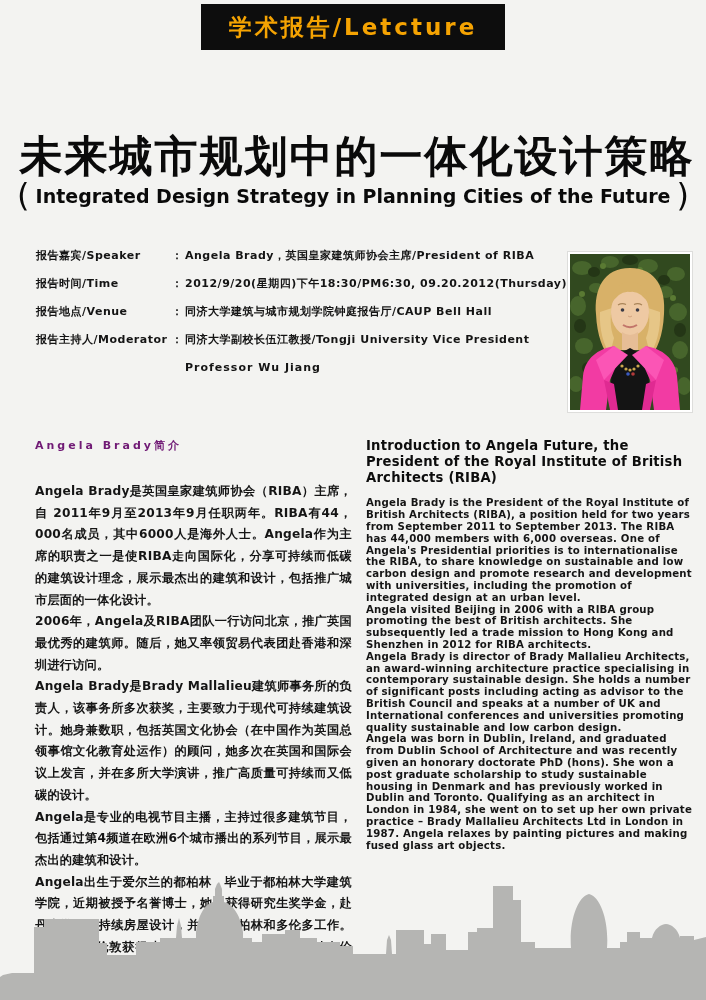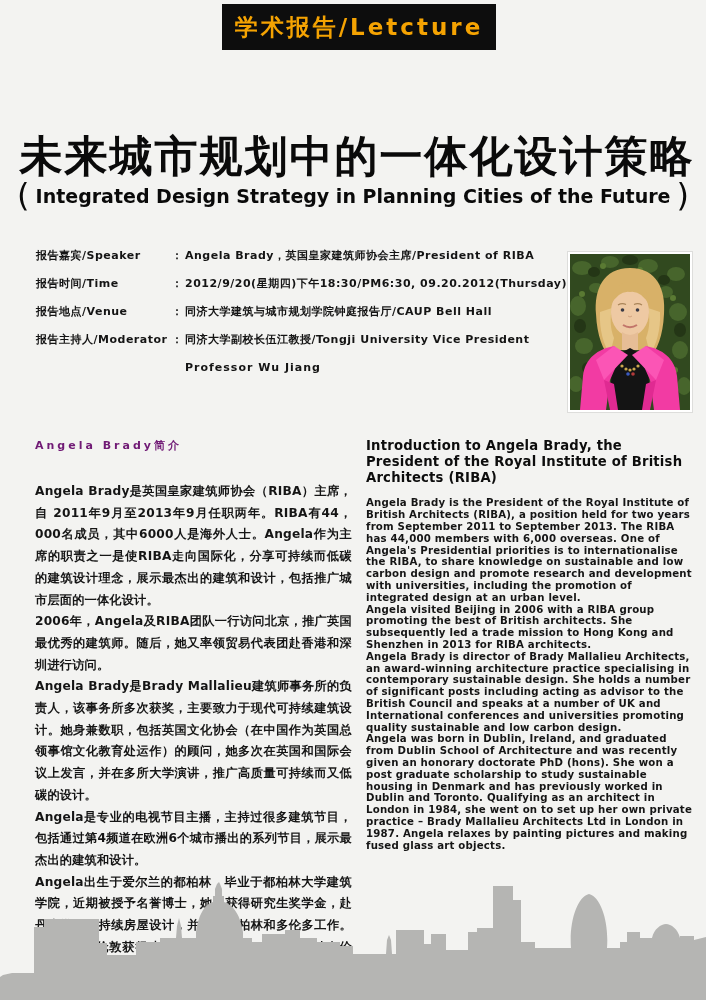--- a/index.html
+++ b/index.html
@@ -5,22 +5,22 @@
   * { margin:0; padding:0; box-sizing:border-box; }
   html,body { background:#e8e8e6; }
   .page {
     position:relative; width:706px; height:1000px; margin:0 auto;
     background:#f3f3f1; overflow:hidden; color:#111;
     font-family:"DejaVu Sans","Liberation Sans",sans-serif;
   }
   
   .banner {
     position:absolute; top:4px; left:50%; transform:translateX(-50%);
-    width:274px; height:46px; background:#0d0d0d;
-    display:flex; align-items:center; justify-content:center;margin-left:6px;
+    width:304px; height:46px; background:#0d0d0d;
+    display:flex; align-items:center; justify-content:center;
   }
   .banner-text {
     color:#f5a302; font-size:23px; font-weight:bold; letter-spacing:3px;
     white-space:nowrap;
   }
   
   .title {
     position:absolute; top:128px; left:4px; width:100%; text-align:center;
     font-size:43px; font-weight:900; letter-spacing:2px; color:#0a0a0a;
     white-space:nowrap;
@@ -188,24 +188,24 @@
       <div class="left-heading">Angela Brady简介</div>
       <div class="left-body">
         <p>Angela Brady是英国皇家建筑师协会（RIBA）主席，自 2011年9月至2013年9月任职两年。RIBA有44，000名成员，其中6000人是海外人士。Angela作为主席的职责之一是使RIBA走向国际化，分享可持续而低碳的建筑设计理念，展示最杰出的建筑和设计，包括推广城市层面的一体化设计。</p>
         <p>2006年，Angela及RIBA团队一行访问北京，推广英国最优秀的建筑师。随后，她又率领贸易代表团赴香港和深圳进行访问。</p>
         <p>Angela Brady是Brady Mallalieu建筑师事务所的负责人，该事务所多次获奖，主要致力于现代可持续建筑设计。她身兼数职，包括英国文化协会（在中国作为英国总领事馆文化教育处运作）的顾问，她多次在英国和国际会议上发言，并在多所大学演讲，推广高质量可持续而又低碳的设计。</p>
         <p>Angela是专业的电视节目主播，主持过很多建筑节目，包括通过第4频道在欧洲6个城市播出的系列节目，展示最杰出的建筑和设计。</p>
         <p>Angela出生于爱尔兰的都柏林，毕业于都柏林大学建筑学院，近期被授予名誉博士，她曾获得研究生奖学金，赴丹麦学习可持续房屋设计，并曾在都柏林和多伦多工作。1984年在伦敦获得建筑师资格之后，1987年，她在伦敦开设了自己的私人事务所—Brady Mallalieu建筑师事务所有限公司。在业余时间，Angela喜欢绘画和制作玻璃艺术品.</p>
       </div>
     </div>
     <div class="col-right">
-      <div class="right-heading">Introduction to Angela Brady, the President of the Royal Institute of British Architects (RIBA)</div>
+      <div class="right-heading">Introduction to Angela Future, the President of the Royal Institute of British Architects (RIBA)</div>
       <div class="right-body">
         <p>Angela Brady is the President of the Royal Institute of British Architects (RIBA), a position held for two years from September 2011 to September 2013.  The RIBA has 44,000 members with 6,000 overseas.  One of Angela's Presidential priorities is to internationalise the RIBA, to share knowledge on sustainable and low carbon design and promote research and development with universities, including the promotion of integrated design at an urban level.</p>
-        <p>Angela visited Beijing in 2006 with a RIBA group promoting the best of British architects. She subsequently led a trade mission to Hong Kong and Shenzhen in 2013 for RIBA architects.</p>
+        <p>Angela visited Beijing in 2006 with a RIBA group promoting the best of British architects. She subsequently led a trade mission to Hong Kong and Shenzhen in 2012 for RIBA architects.</p>
         <p>Angela Brady is director of Brady Mallalieu Architects, an award-winning architecture practice specialising in contemporary sustainable design.  She holds a number of significant posts including acting as advisor to the British Council and speaks at a number of UK and International conferences and universities promoting quality sustainable and low carbon design.</p>
         <p>Angela was born in Dublin, Ireland, and graduated from Dublin School of Architecture and was recently given an honorary doctorate PhD (hons). She won a post graduate scholarship to study sustainable housing in Denmark and has previously worked in Dublin and Toronto. Qualifying as an architect in London in 1984, she went on to set up her own private practice – Brady Mallalieu Architects Ltd in London in 1987. Angela relaxes by painting pictures and making fused glass art objects.</p>
       </div>
     </div>
   </div>
 
   <div class="skyline">
     <svg viewBox="0 0 706 120" preserveAspectRatio="none">
       <path fill="#b5b5b3" d="M0 120 L0 97 L3 95 L12 93 L34 93
         L34 47 L44 47 L44 39 L99 39 L99 63 L107 63 L107 75

